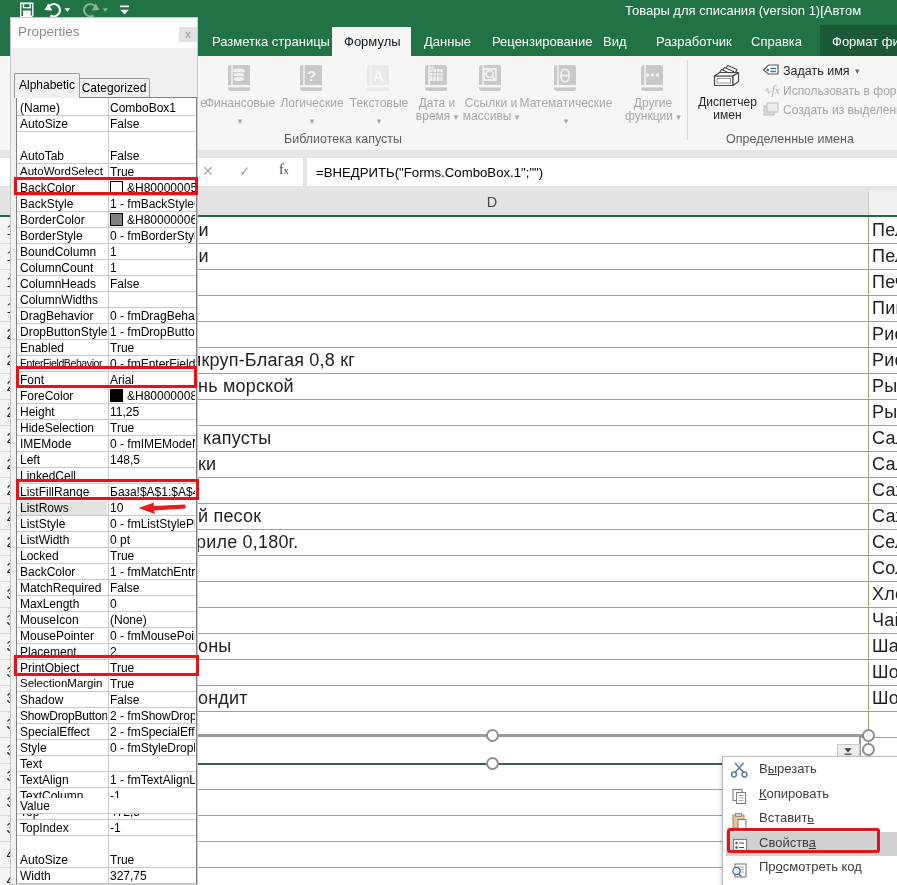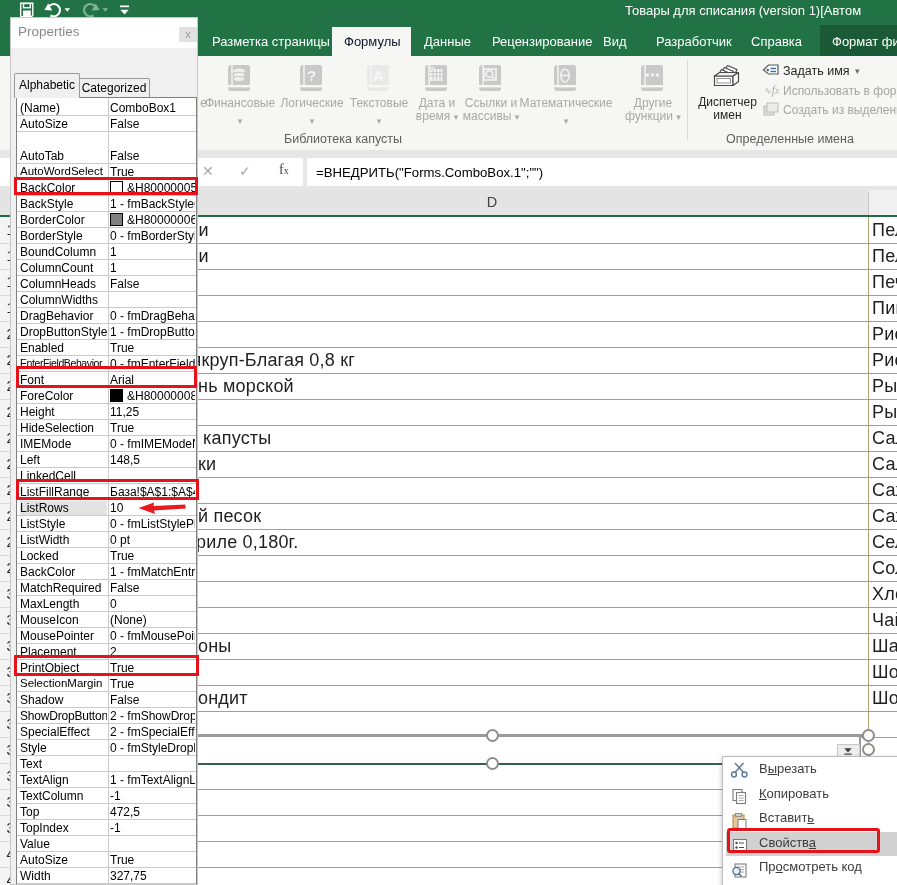--- a/index.html
+++ b/index.html
@@ -534,21 +534,21 @@
         <span class="pv">-1</span>
       </div>
 <div class="pr" style="top:706px">
         <span class="pn" style="">Top</span>
         <span class="pv">472,5</span>
       </div>
 <div class="pr" style="top:722px">
         <span class="pn" style="">TopIndex</span>
         <span class="pv">-1</span>
       </div>
-<div class="pr" style="top:738px">
+<div class="pr" style="top:700px">
         <span class="pn" style="">Value</span>
         <span class="pv"></span>
       </div>
 <div class="pr" style="top:754px">
         <span class="pn" style="">AutoSize</span>
         <span class="pv">True</span>
       </div>
 <div class="pr" style="top:770px">
         <span class="pn" style="">Width</span>
         <span class="pv">327,75</span>

